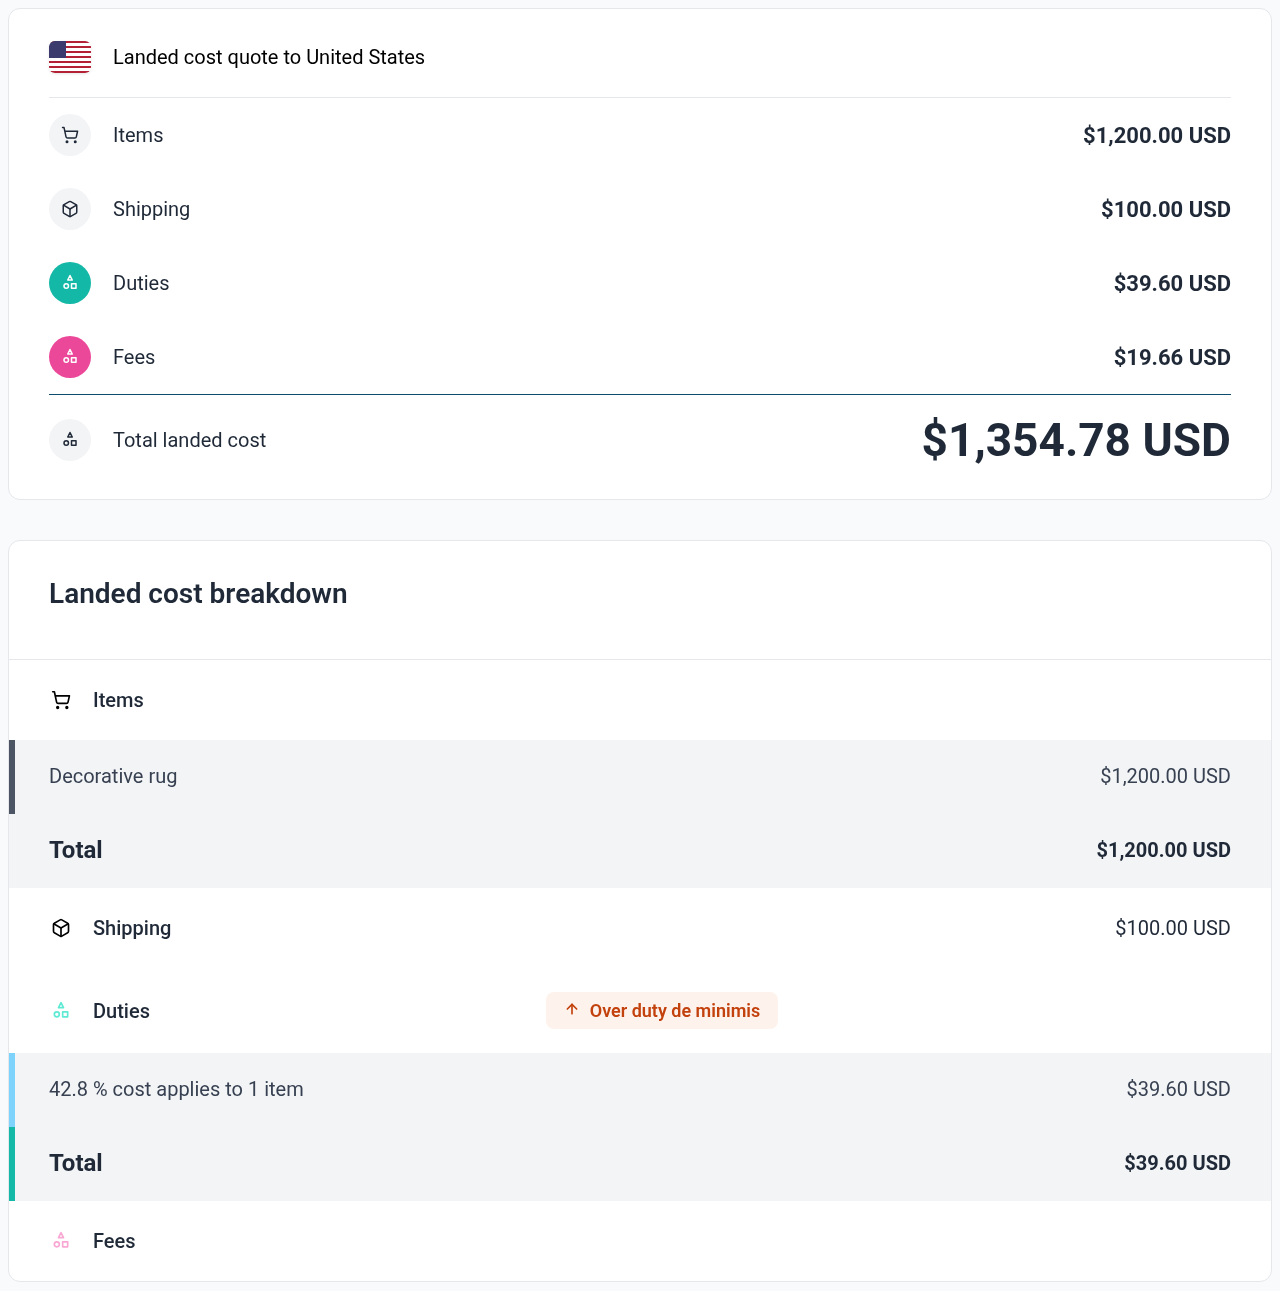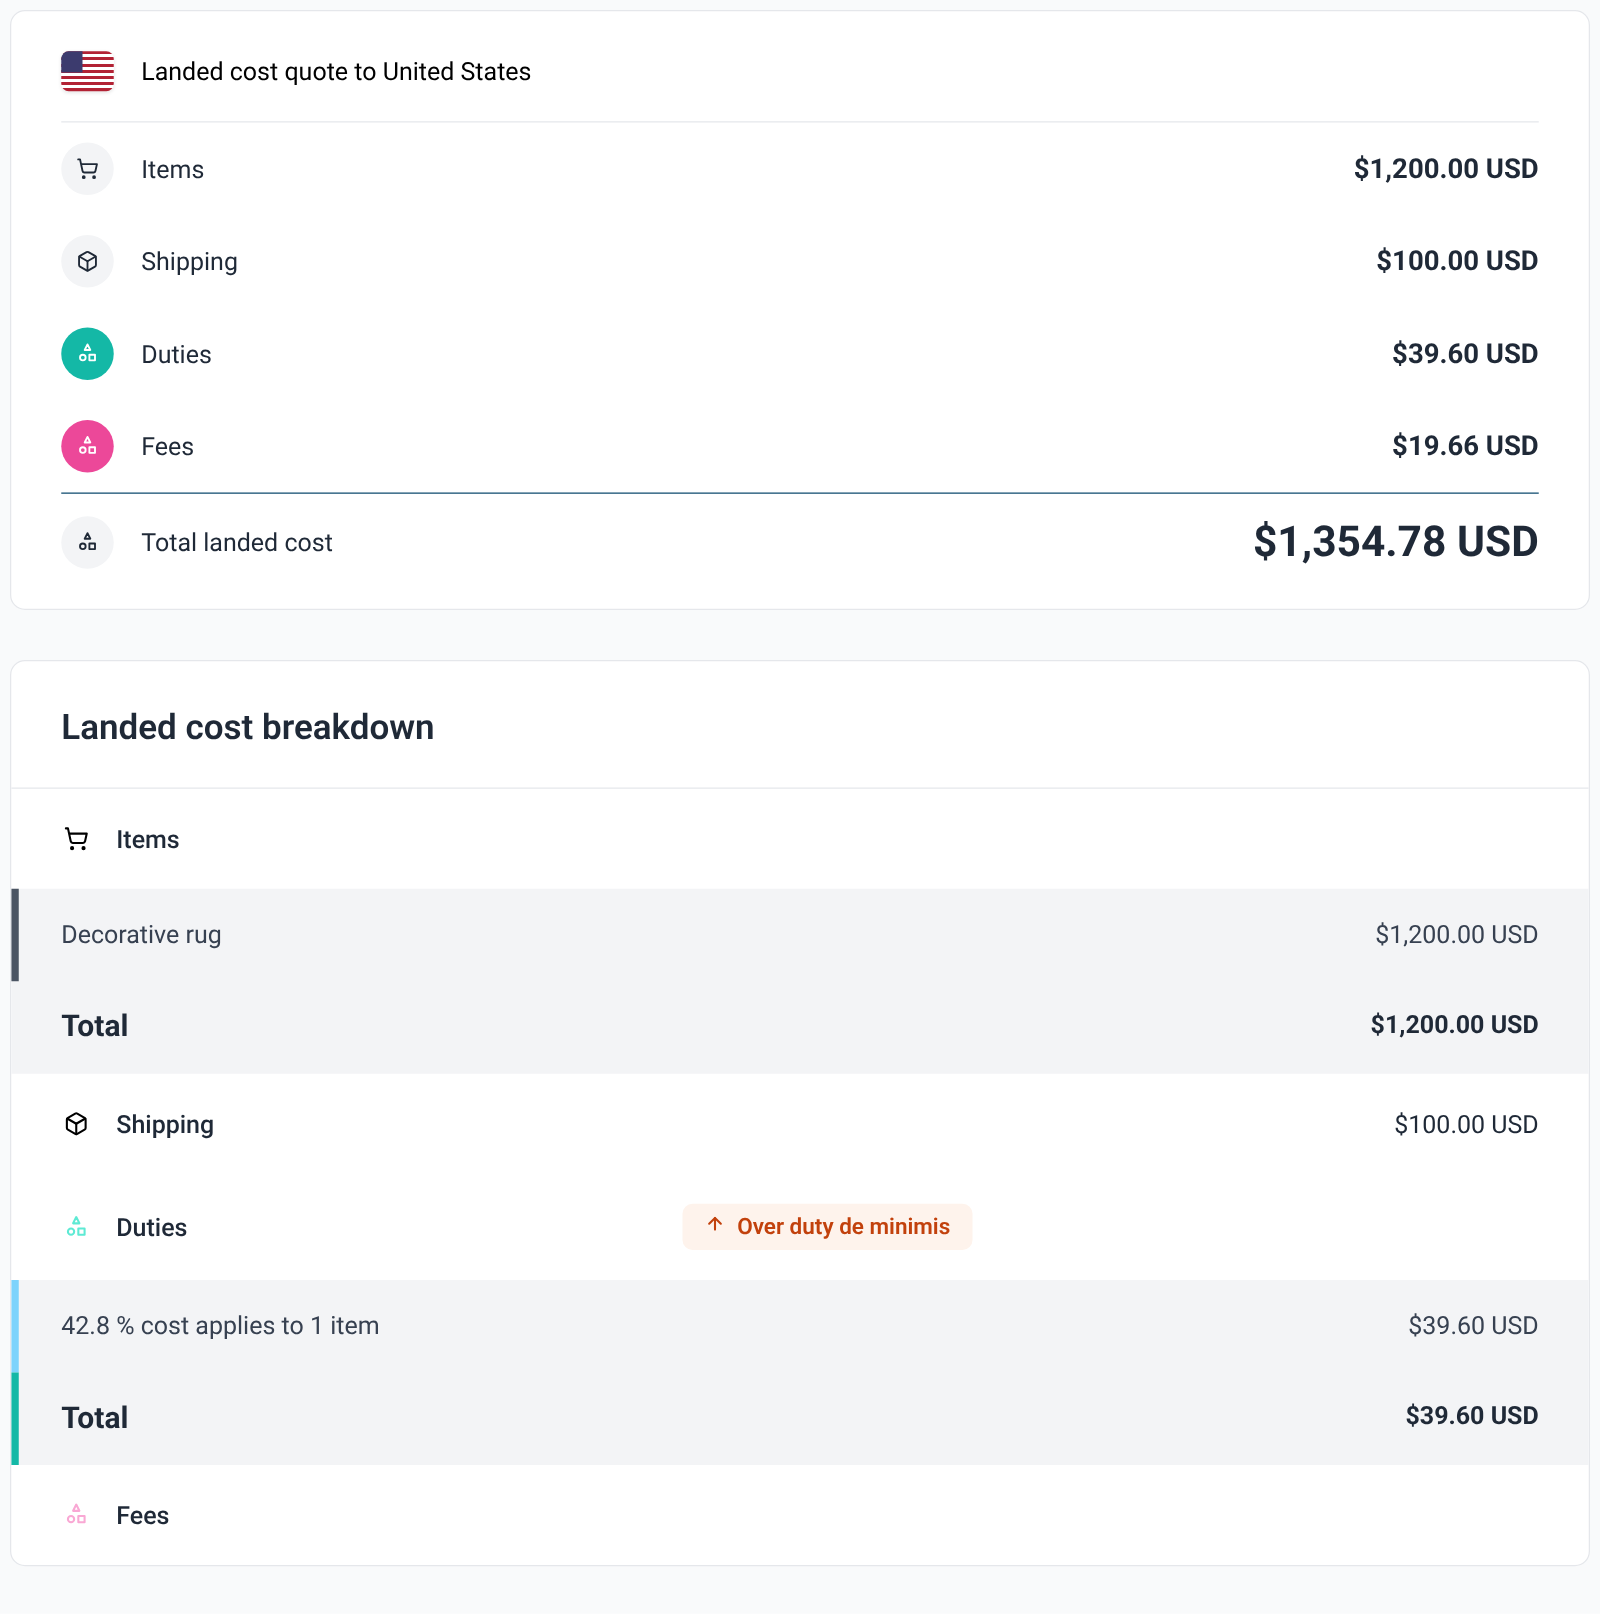--- a/index.html
+++ b/index.html
@@ -120,34 +120,34 @@
       flex: 1;
     }
     
     .row-value {
       font-size: 22px;
       color: #1f2937;
       font-weight: 700;
     }
     
     .row-value-large {
-      font-size: 34px;
+      font-size: 46px;
       color: #1f2937;
       font-weight: 700;
     }
     
     .breakdown-card {
       background: #ffffff;
       border: 1px solid #e5e7eb;
       border-radius: 12px;
       overflow: hidden;
     }
     
     .breakdown-header {
-      padding: 36px 40px 32px 40px;
+      padding: 36px 40px 49px 40px;
       border-bottom: 1px solid #e5e7eb;
     }
     
     .breakdown-title {
       font-size: 28px;
       font-weight: 600;
       color: #1f2937;
     }
     
     .section-header {
@@ -203,21 +203,21 @@
       position: absolute;
       left: 0;
       top: 50%;
       width: 6px;
       height: 50%;
       background: #14b8a6;
     }
     
     .detail-row {
       display: flex;
-      align-items: flex-start;
+      align-items: center;
       justify-content: space-between;
       padding: 24px 40px;
     }
     
     .detail-label {
       font-size: 20px;
       color: #374151;
       font-weight: 400;
     }
     

